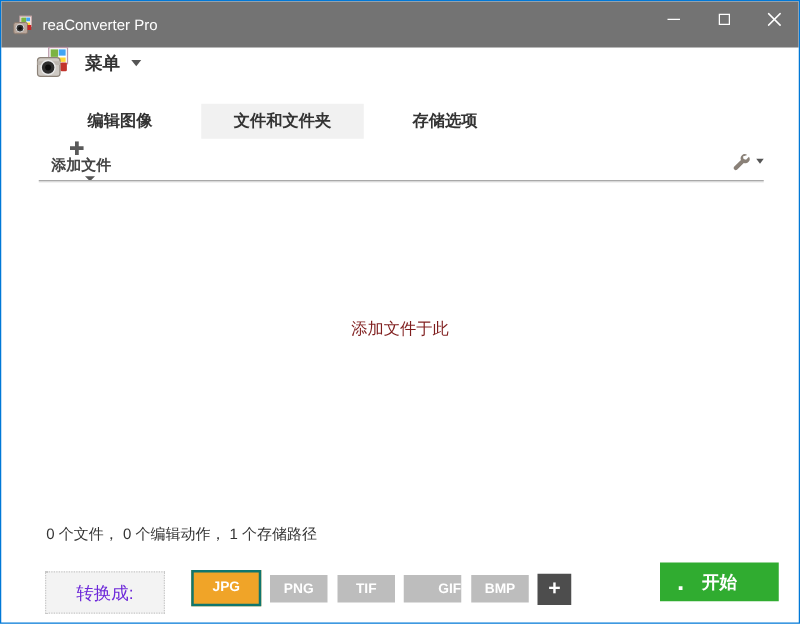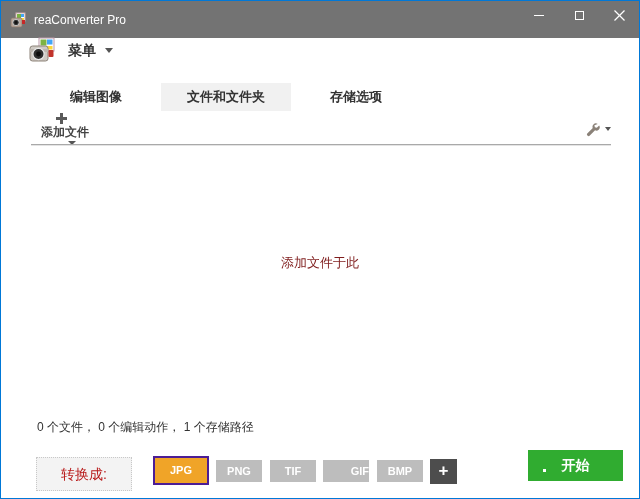--- a/index.html
+++ b/index.html
@@ -66,30 +66,30 @@
     font-size: 13px; color: #7f1d1d;
   }
 
   
   .statusline { position: absolute; left: 36px; top: 418px; font-size: 12px; color: #333; }
 
   
   .convert-label {
     position: absolute; left: 35px; top: 456px; width: 96px; height: 34px;
     background: #f3f3f3; border: 1px dotted #c8c8c8;
-    font-size: 14px; color: #b91c1c; text-align: center; line-height: 32px;
+    font-size: 14px; color: #6d28d9; text-align: center; line-height: 32px;
   }
   .fmt {
     position: absolute; top: 459px; width: 46px; height: 22px;
     background: #bdbdbd; color: #ffffff; font-size: 11px; font-weight: bold;
     text-align: center; line-height: 22px;
   }
   .fmt.selected {
     top: 455px; width: 56px; height: 29px; line-height: 25px;
-    background: #F0A428; border: 2px solid #4c1d95;
+    background: #F0A428; border: 2px solid #0f766e;
   }
   .fmt-jpg { left: 152px; }
   .fmt-png { left: 215px; }
   .fmt-tif { left: 269px; }
   .fmt-gif { left: 322px; text-align: right; }
   .fmt-bmp { left: 376px; }
   .add-format {
     position: absolute; left: 429px; top: 458px; width: 27px; height: 25px;
     background: #4d4d4d; color: #fff; font-size: 17px; font-weight: bold;
     text-align: center; line-height: 23px;

